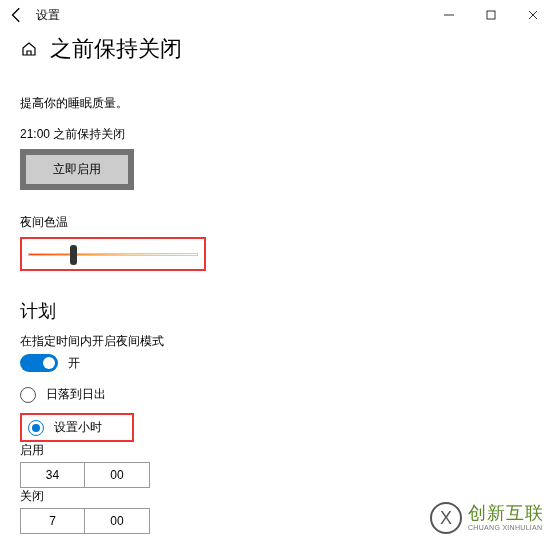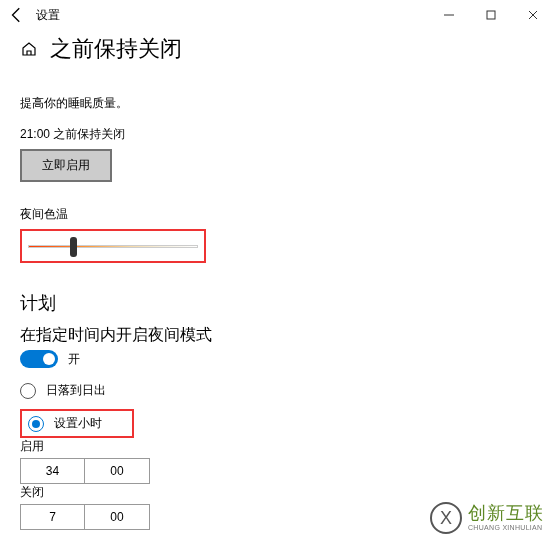--- a/index.html
+++ b/index.html
@@ -13,34 +13,34 @@
     .win-btn svg { width: 10px; height: 10px; }
     
     .content { padding: 0 20px 0 20px; }
     .page-header { display: flex; align-items: center; margin-top: 4px; margin-bottom: 12px; }
     .home-icon { width: 18px; height: 18px; margin-right: 12px; }
     .page-title { font-size: 22px; font-weight: 400; }
     
     .desc { font-size: 12px; line-height: 1.5; margin-bottom: 14px; color: #000; }
     .status-line { font-size: 12px; margin-bottom: 6px; }
     
-    .gray-btn { background: #ccc; border: 2px solid #737373; padding: 6px 20px; font-size: 12px; cursor: pointer; }
+    .gray-btn { background: #ccc; border: 6px solid #737373; padding: 6px 27px; font-size: 12px; cursor: pointer; }
     
     .section-label { font-size: 12px; margin-top: 24px; margin-bottom: 6px; }
     
     .highlight-box { border: 2px solid #e33; padding: 5px 6px; display: inline-block; }
     
     .slider-wrap { width: 170px; height: 20px; position: relative; display: flex; align-items: center; }
     .slider-track { height: 3px; width: 100%; background: linear-gradient(to right, #ff3c00 0%, #ff9a3c 35%, #f5d9a8 60%, #f5f0e0 80%, #ffffff 100%); border: 1px solid #ccc; }
     .slider-thumb { position: absolute; left: 42px; top: 1px; width: 7px; height: 20px; background: #333; border-radius: 3px; }
     
     .section-title { font-size: 18px; font-weight: 400; margin-top: 28px; margin-bottom: 10px; }
     
     .toggle-row { display: flex; align-items: center; margin-bottom: 14px; }
-    .toggle-label { font-size: 16px; display: block; margin-bottom: 4px; }
+    .toggle-label { font-size: 12px; display: block; margin-bottom: 4px; }
     .toggle { width: 38px; height: 18px; background: #0078d4; border-radius: 9px; position: relative; cursor: pointer; }
     .toggle-knob { width: 12px; height: 12px; background: #fff; border-radius: 50%; position: absolute; top: 3px; right: 3px; }
     .toggle-state { font-size: 12px; margin-left: 10px; }
     
     .radio-row { display: flex; align-items: center; margin-bottom: 10px; font-size: 12px; }
     .radio-outer { width: 16px; height: 16px; border: 1.5px solid #555; border-radius: 50%; display: inline-flex; align-items: center; justify-content: center; margin-right: 10px; }
     .radio-outer.selected { border-color: #0078d4; }
     .radio-inner { width: 8px; height: 8px; background: #0078d4; border-radius: 50%; }
     
     .highlight-radio { border: 2px solid #e33; padding: 4px 30px 4px 6px; display: inline-flex; align-items: center; }

